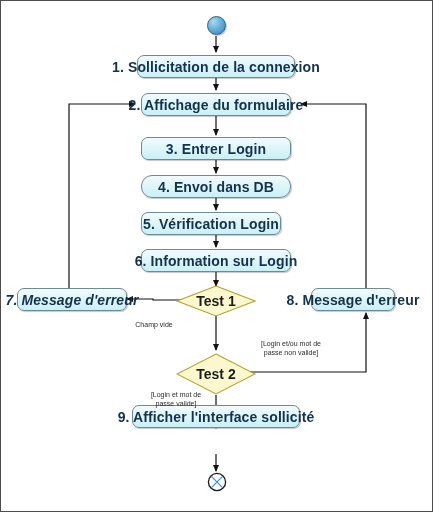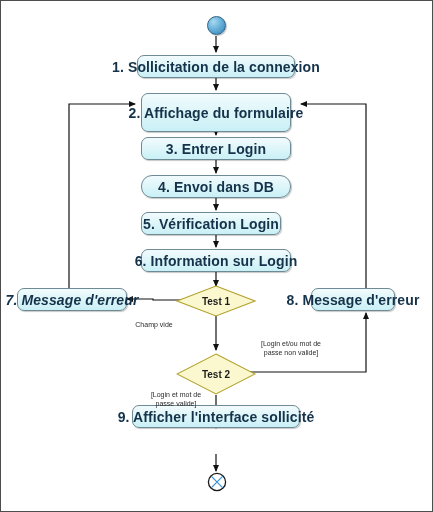--- a/index.html
+++ b/index.html
@@ -56,21 +56,21 @@
   .decision-label {
     position: absolute;
     left: 0;
     top: 0;
     width: 100%;
     height: 100%;
     display: flex;
     align-items: center;
     justify-content: center;
     color: #1d1d1d;
-    font-size: 10px;
+    font-size: 14px;
     font-weight: bold;
   }
   
   .start-node {
     border-radius: 50%;
     background: radial-gradient(circle at 33% 28%, #a8d9ef 0%, #6cb4dc 42%, #2f7eb4 100%);
     border: 1px solid #2b5f85;
     box-shadow: 1px 1px 1px rgba(0,0,0,0.25);
   }
   
@@ -127,21 +127,21 @@
       <path d="M215,453 L215,470" marker-end="url(#arrow)"></path>
     </g>
   </svg>
 
   <div class="node start-node" style="left:206px; top:15px; width:19px; height:19px;"></div>
 
   <div class="node activity" style="left:136px; top:54px; width:158px; height:23px;">
     <span>1. Sollicitation de la connexion</span>
   </div>
 
-  <div class="node activity" style="left:140px; top:92px; width:150px; height:39px;">
+  <div class="node activity" style="left:140px; top:92px; width:150px; height:23px;">
     <span>2. Affichage du formulaire</span>
   </div>
 
   <div class="node activity" style="left:140px; top:136px; width:150px; height:23px;">
     <span>3. Entrer Login</span>
   </div>
 
   <div class="node activity" style="left:140px; top:174px; width:150px; height:23px;border-radius:11px;">
     <span>4. Envoi dans DB</span>
   </div>

